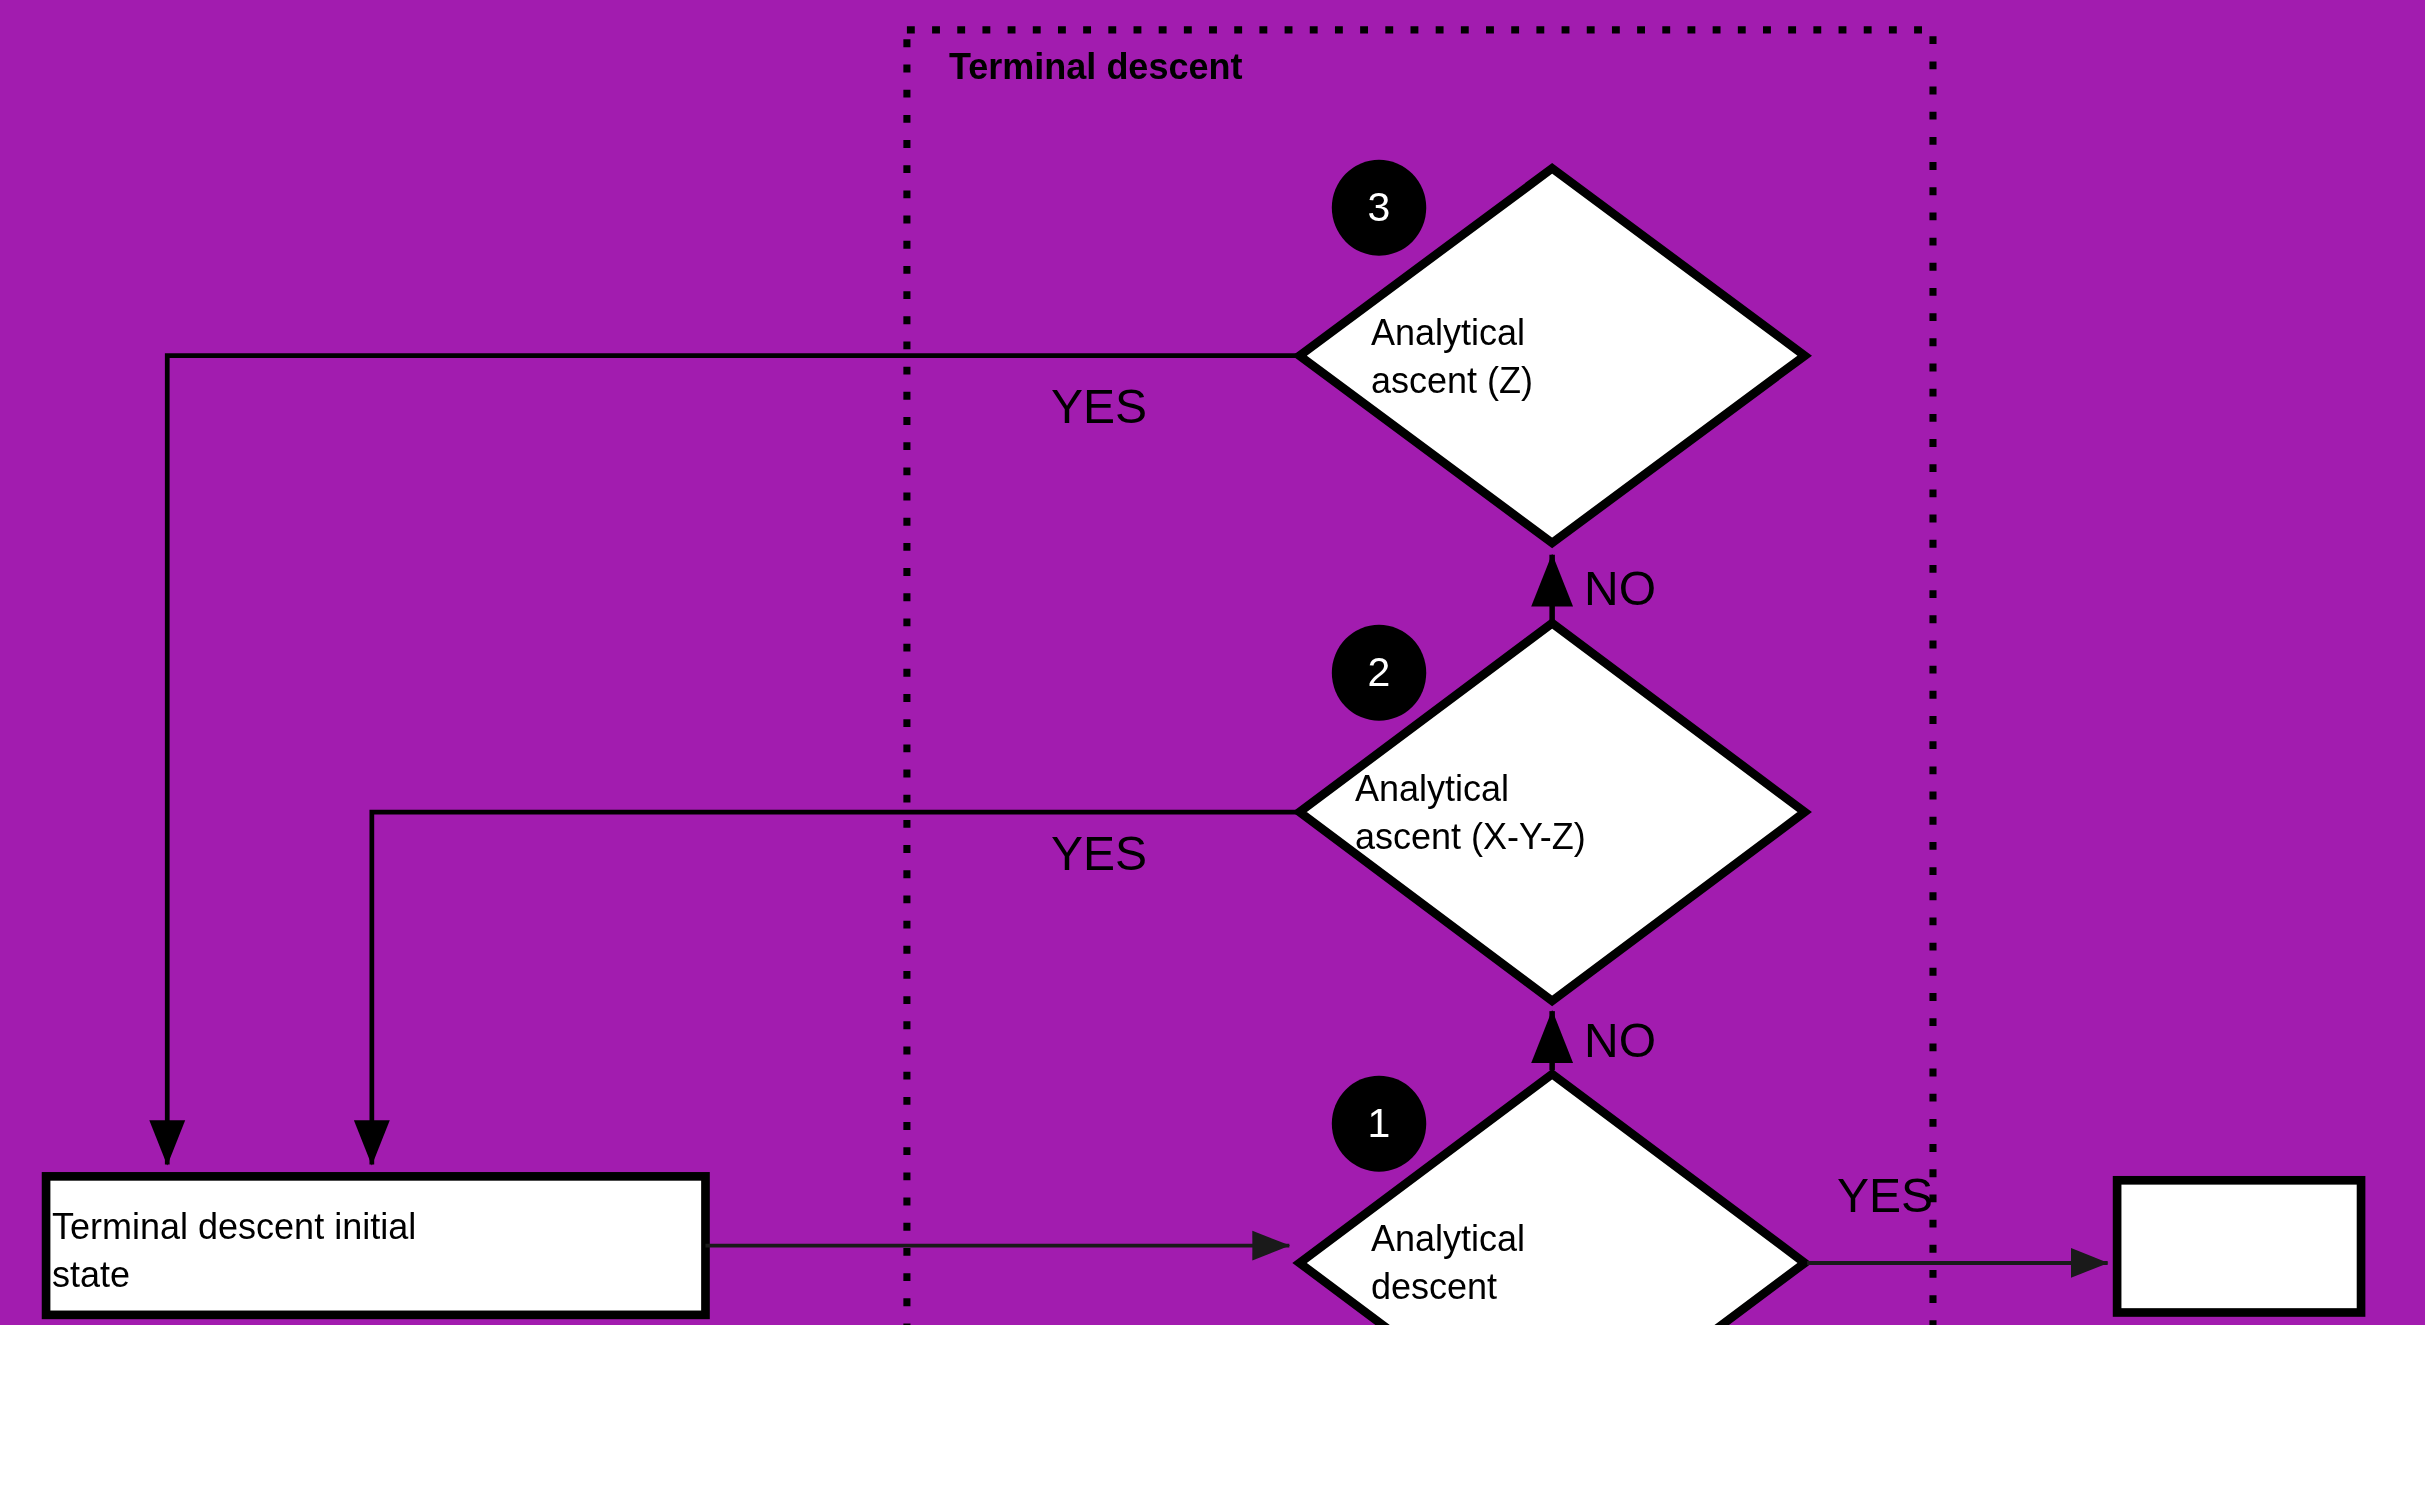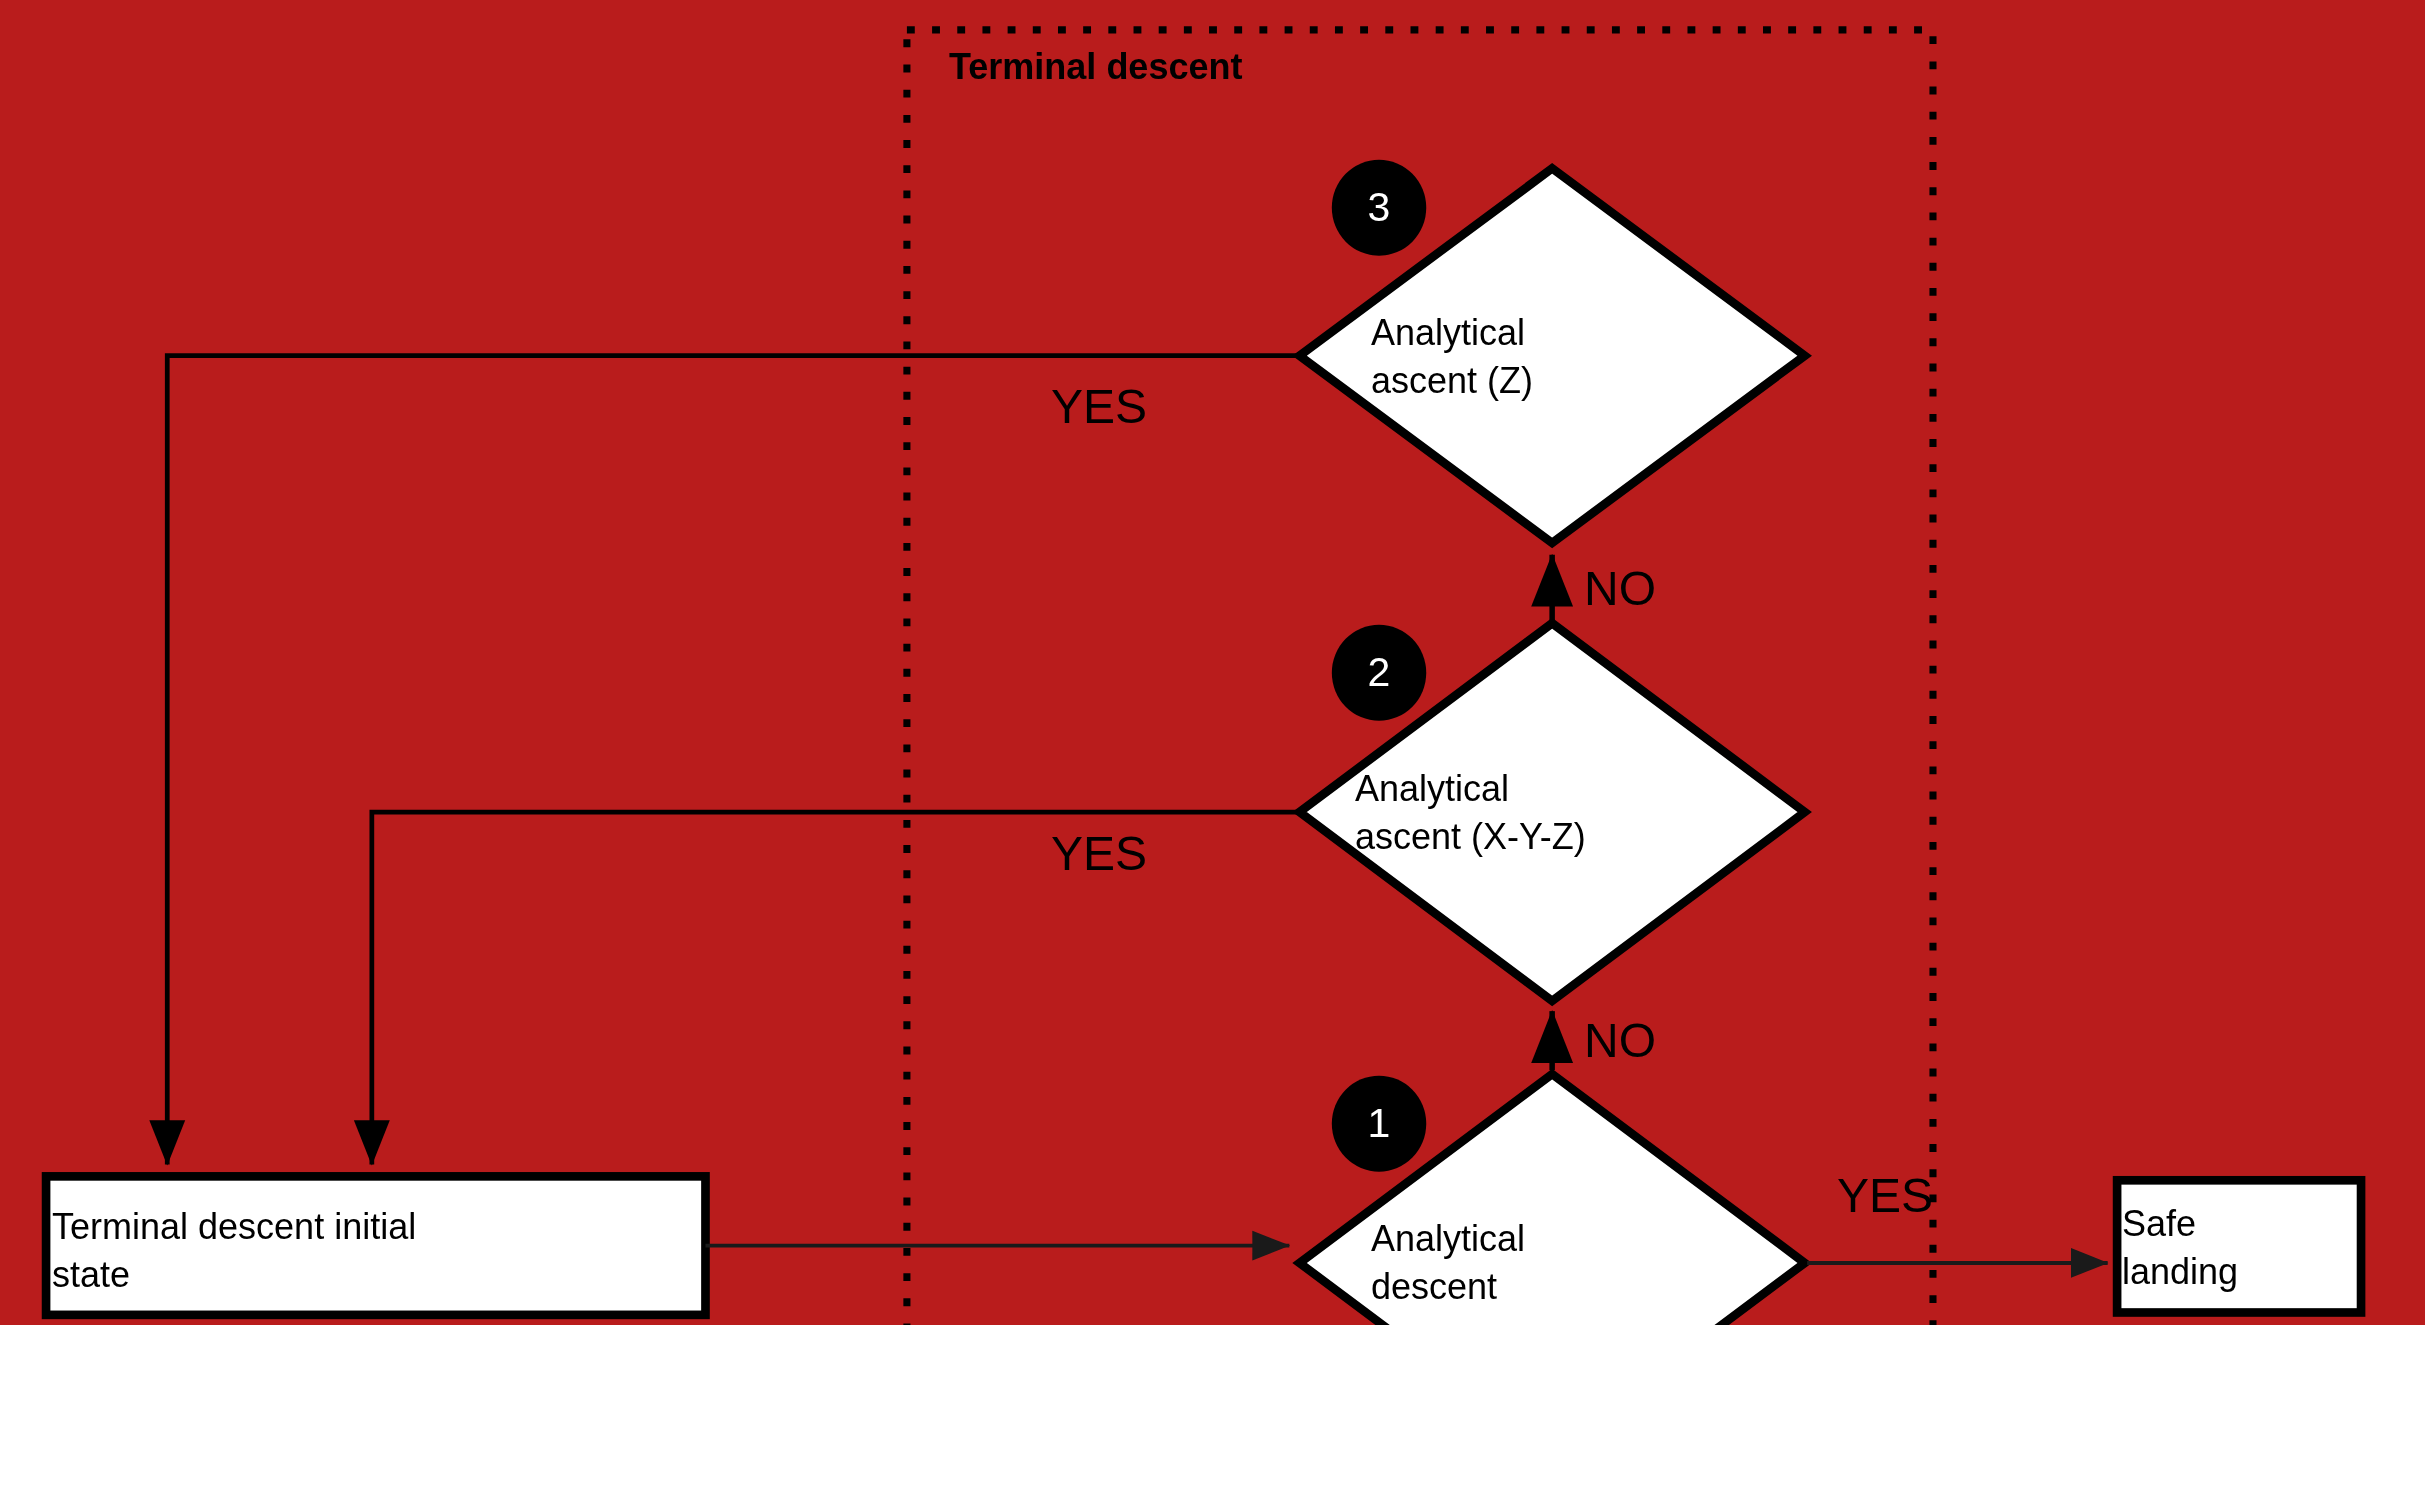--- a/index.html
+++ b/index.html
@@ -5,21 +5,21 @@
 <style>
   html, body {
     margin: 0;
     padding: 0;
     background: #ffffff;
   }
   #canvas {
     position: relative;
     width: 2426px;
     height: 1325px;
-    background: #b91c1c;
+    background: #a21caf;
     font-family: "Liberation Sans", sans-serif;
     overflow: hidden;
   }
   #flow-svg {
     position: absolute;
     left: 0;
     top: 0;
     width: 2426px;
     height: 1510px;
   }
@@ -99,22 +99,20 @@
     <ellipse cx="1752" cy="264" rx="60" ry="61" fill="#000000"></ellipse>
     <ellipse cx="1752" cy="855" rx="60" ry="61" fill="#000000"></ellipse>
     <ellipse cx="1752" cy="1428" rx="60" ry="61" fill="#000000"></ellipse>
   </svg>
 
   <div class="group-title" style="left:949px; top:49px;">Terminal descent</div>
 
   <div class="node-label" style="left:52px; top:1203px; width:647px;">Terminal descent initial
 state</div>
 
-  <div class="node-label" style="left:2122px; top:1200px; width:235px;">Safe
-landing</div>
 
   <div class="node-label" style="left:1371px; top:1215px; width:362px;">Analytical
 descent</div>
 
   <div class="node-label" style="left:1355px; top:765px; width:394px;">Analytical
 ascent (X-Y-Z)</div>
 
   <div class="node-label" style="left:1371px; top:309px; width:362px;">Analytical
 ascent (Z)</div>
 

